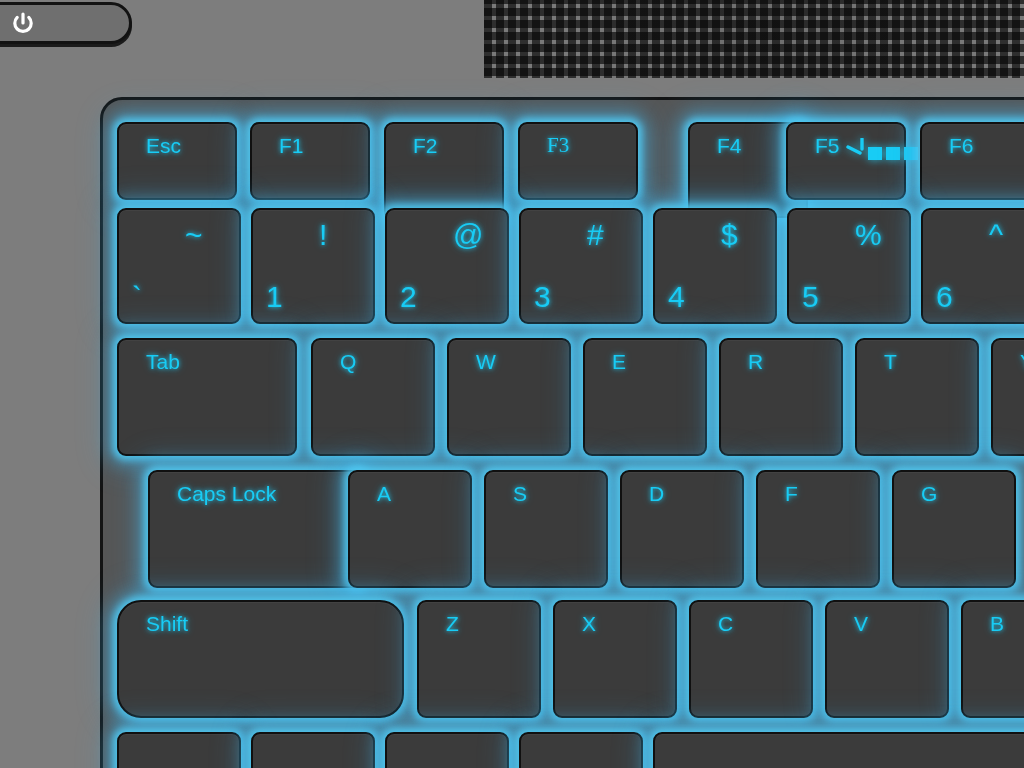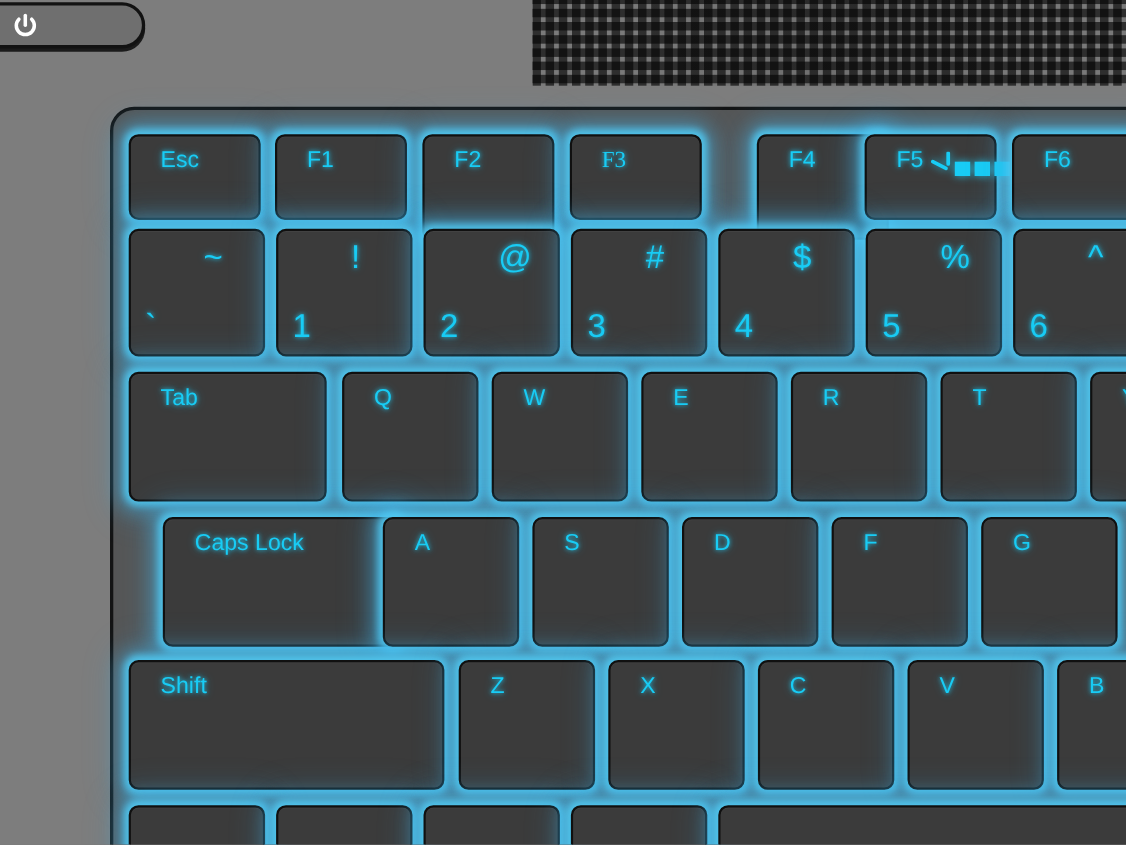--- a/index.html
+++ b/index.html
@@ -232,21 +232,21 @@
       </div>
       <div class="key" style="left: 620px; top: 470px; width: 124px; height: 118px;">
         <span class="lbl main">D</span>
       </div>
       <div class="key" style="left: 756px; top: 470px; width: 124px; height: 118px;">
         <span class="lbl main">F</span>
       </div>
       <div class="key" style="left: 892px; top: 470px; width: 124px; height: 118px;">
         <span class="lbl main">G</span>
       </div>
-      <div class="key" style="left: 117px; top: 600px; width: 287px; height: 118px;">
+      <div class="key" style="left: 117px; top: 600px; width: 287px; height: 118px; border-radius: 24px;">
         <span class="lbl main">Shift</span>
       </div>
       <div class="key" style="left: 417px; top: 600px; width: 124px; height: 118px;">
         <span class="lbl main">Z</span>
       </div>
       <div class="key" style="left: 553px; top: 600px; width: 124px; height: 118px;">
         <span class="lbl main">X</span>
       </div>
       <div class="key" style="left: 689px; top: 600px; width: 124px; height: 118px;">
         <span class="lbl main">C</span>

